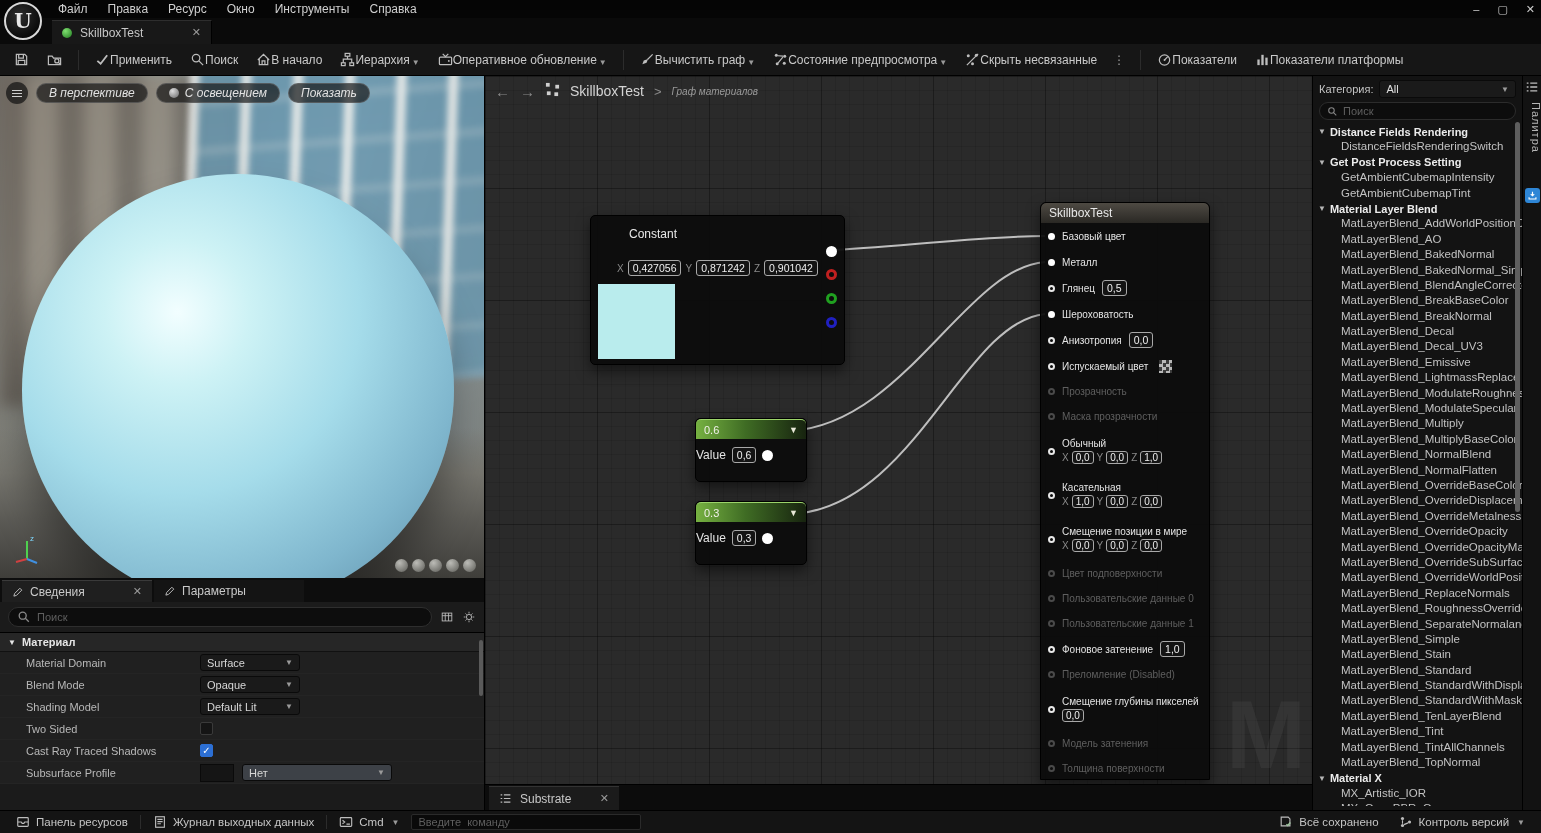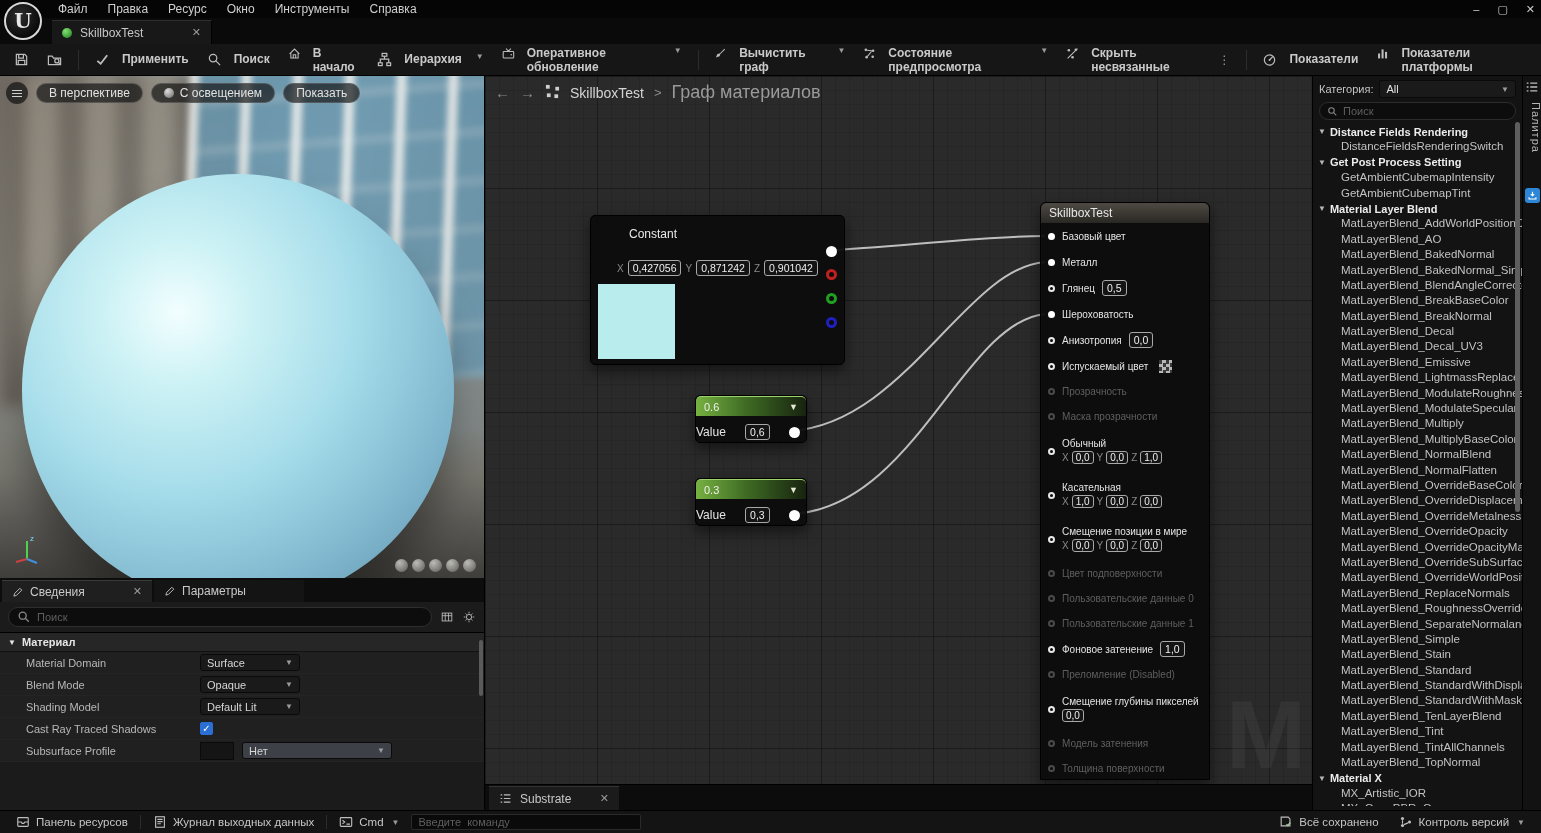--- a/index.html
+++ b/index.html
@@ -17,21 +17,21 @@
     display:flex; align-items:center; justify-content:center; z-index:5; }
   .logo span { color:#e8e8e8; font-family:"DejaVu Serif",serif; font-size:20px; font-weight:bold; }
 
   .tabbar { height:26px; background:#0a0a0a; display:flex; align-items:flex-end; padding-left:52px; }
   .tab { height:24px; background:#181818; border-top:1px solid #2e2e2e; border-right:1px solid #000;
     display:flex; align-items:center; gap:8px; padding:0 10px; min-width:160px; }
   .tab .dot { width:10px; height:10px; border-radius:50%; background:radial-gradient(circle at 35% 30%, #7fe070, #1f7a1f); }
   .tab .close { color:#9a9a9a; font-size:11px; margin-left:auto; }
 
   .toolbar { height:32px; background:#161616; border-bottom:1px solid #000; display:flex; align-items:center; padding:0 6px; gap:2px; }
-  .tb-btn { display:flex; align-items:flex-start; gap:12px; padding:4px 8px; color:#c9c9c9; border-radius:3px;font-weight:bold; }
+  .tb-btn { display:flex; align-items:flex-end; gap:0; padding:4px 8px; color:#c9c9c9; border-radius:3px; }
   .tb-btn svg { width:15px; height:15px; }
   .tb-sep { width:1px; height:20px; background:#2c2c2c; margin:0 6px; }
   .tb-dots { color:#9a9a9a; padding:0 6px; letter-spacing:1px; }
   .chev { font-size:8px; color:#9a9a9a; margin-left:2px; }
 
   
   .main { flex:1; display:flex; }
   .left-col { width:485px; display:flex; flex-direction:column; border-right:1px solid #000; }
   .graph-col { width:827px; display:flex; flex-direction:column; }
   .palette { width:210px; background:#131313; border-left:1px solid #000; position:relative; overflow:hidden; }
@@ -48,21 +48,21 @@
     transform:rotate(-4deg) skewX(-6deg); }
   .vp-left-blur { position:absolute; left:0; top:0; width:240px; height:330px; filter:blur(7px); opacity:.8;
     background:
       repeating-linear-gradient(90deg, rgba(70,62,55,.45) 0 26px, rgba(150,140,125,.35) 26px 58px),
       linear-gradient(180deg,#8d867c 0%, #9a958b 60%, #7b776f 100%); }
   .vp-floor { position:absolute; left:0; bottom:0; width:100%; height:150px;
     background:linear-gradient(180deg, rgba(130,130,126,0) 0%, #77766f 30%, #5d5c57 60%, #3f3e3a 100%); }
   .vp-sphere { position:absolute; left:22px; top:98px; width:432px; height:432px; border-radius:50%;
     background:radial-gradient(circle at 36% 32%, #f2feff 0%, #cdf2f5 18%, #a5dcea 45%, #7fb6cd 72%, #5d8ea8 95%);
     box-shadow:0 30px 40px rgba(0,0,0,.35); }
-  .vp-pills { position:absolute; left:6px; top:6px; display:flex; gap:8px; align-items:center; }
+  .vp-pills { position:absolute; left:6px; top:6px; display:flex; gap:8px; align-items:center;font-style:italic; }
   .vp-burger { width:22px; height:22px; border-radius:50%; background:rgba(18,18,18,.72); display:flex; flex-direction:column; justify-content:center; gap:2px; align-items:center; }
   .vp-burger i { display:block; width:10px; height:1px; background:#cfcfcf; }
   .vp-pill { background:rgba(18,18,18,.68); border:1px solid rgba(120,120,120,.5); border-radius:12px;
     padding:2px 12px; color:#e2e2e2; font-size:12px; display:flex; align-items:center; gap:6px; }
   .vp-pill .mini-sphere { width:10px; height:10px; border-radius:50%; background:radial-gradient(circle at 35% 30%, #ddd, #666); }
   .vp-meshes { position:absolute; right:8px; bottom:6px; display:flex; gap:4px; }
   .vp-mesh { width:13px; height:13px; border-radius:50%; background:radial-gradient(circle at 35% 30%, #c9c9c4, #5d5d58); opacity:.9; }
   .vp-gizmo { position:absolute; left:10px; bottom:10px; }
 
   
@@ -95,21 +95,21 @@
       linear-gradient(rgba(0,0,0,.25) 1px, transparent 1px),
       linear-gradient(90deg, rgba(0,0,0,.25) 1px, transparent 1px),
       linear-gradient(rgba(0,0,0,.10) 1px, transparent 1px),
       linear-gradient(90deg, rgba(0,0,0,.10) 1px, transparent 1px);
     background-size:112px 112px,112px 112px,14px 14px,14px 14px; }
   .breadcrumb { position:absolute; left:10px; top:6px; display:flex; align-items:center; gap:10px; z-index:4; }
   .bc-arrow { color:#8a8a8a; font-size:15px; }
   .bc-icon svg { width:15px; height:15px; }
   .bc-asset { color:#d4d4d4; font-size:14px; }
   .bc-sep { color:#8a8a8a; font-size:13px; }
-  .bc-page { color:#9a9a9a; font-size:18px; }
+  .bc-page { color:#9a9a9a; font-size:10px;font-style:italic; }
   .watermark { position:absolute; right:6px; bottom:-6px; font-size:96px; font-weight:bold; color:rgba(255,255,255,.05); z-index:1; }
   .wires { position:absolute; inset:0; z-index:2; pointer-events:none; }
 
   .node { position:absolute; background:rgba(12,12,12,.94); border:1px solid #000; border-radius:5px; box-shadow:0 6px 14px rgba(0,0,0,.5); z-index:3; }
   .node-header { height:22px; border-radius:5px 5px 0 0; display:flex; align-items:center; padding:0 8px; font-size:12px; color:#f0f0e8; position:relative; }
   .node-header .hchev { margin-left:auto; color:#e8e8d8; font-size:9px; }
   .hdr-gold { background:linear-gradient(90deg,#9b8733 0%,#6b5d26 40%,#2b2716 100%); border-top:1px solid #d9c964; }
   .hdr-green { background:linear-gradient(90deg,#76b141 0%,#3f6c24 45%,#17230f 100%); border-top:1px solid #9bd36a; }
   .hdr-mat { background:linear-gradient(180deg,#4e4a43,#2a2824); color:#e8e8e8; }
 
@@ -118,23 +118,23 @@
   .const-fields { position:absolute; left:26px; top:44px; display:flex; gap:4px; align-items:center; }
   .axis-lbl { color:#8a8a8a; font-size:10px; }
   .vbox { border:1px solid #a8a8a8; border-radius:3px; background:#141414; color:#eee; font-size:10.5px; padding:1px 4px; white-space:nowrap; }
   .const-swatch { position:absolute; left:7px; top:68px; width:77px; height:75px; }
   .outpin { position:absolute; right:7px; width:11px; height:11px; border-radius:50%; }
   .outpin.w { background:#fff; }
   .outpin.r { border:3px solid #c02020; }
   .outpin.g { border:3px solid #20a020; }
   .outpin.b { border:3px solid #2020c0; }
 
-  .scalar-node { width:112px; height:48px; }
+  .scalar-node { width:112px; height:64px;margin-top:23px; }
   .scalar-node .node-header { height:20px; font-size:11px; }
-  .scalar-body { display:flex; align-items:center; justify-content:space-between; gap:6px; padding:8px 6px 0 0; position:relative; }
+  .scalar-body { display:flex; align-items:center; justify-content:flex-start; gap:6px; padding:8px 6px 0 0; position:relative; }
   .scalar-pin { width:11px; height:11px; border-radius:50%; background:#fff; }
 
   .mat-node { left:555px; top:126px; width:170px; height:578px; border-radius:6px 6px 0 0; overflow:hidden; }
   .mat-node .node-header { height:20px; font-size:12px; border-radius:5px 5px 0 0; }
   .pin-row { display:flex; align-items:center; gap:7px; padding-left:7px; padding-right:6px; }
   .pin-row .pin { flex:0 0 auto; width:7px; height:7px; border-radius:50%; border:2px solid #e8e8e8; }
   .pin-row.connected .pin { background:#fff; border-color:#fff; }
   .pin-row .plabel { color:#e4e4e4; font-size:10px; white-space:nowrap; }
   .pin-row.disabled .plabel { color:#5f5f5f; }
   .pin-row.disabled .pin { border-color:#4a4a4a; }
@@ -405,20 +405,24 @@
                 <span>Opaque</span>
                 <span class="chev">▼</span>
               </div>
             </div>
             <div class="det-row">
               <span class="lbl">Shading Model</span>
               <div class="dd">
                 <span>Default Lit</span>
                 <span class="chev">▼</span>
               </div>
+            </div>
+            <div class="det-row">
+              <span class="lbl">Two Sided</span>
+              <span class="cb"></span>
             </div>
             <div class="det-row">
               <span class="lbl">Cast Ray Traced Shadows</span>
               <span class="cb checked">✓</span>
             </div>
             <div class="det-row">
               <span class="lbl">Subsurface Profile</span>
               <span class="thumb-box"></span>
               <div class="dd wide">
                 <span>Нет</span>

